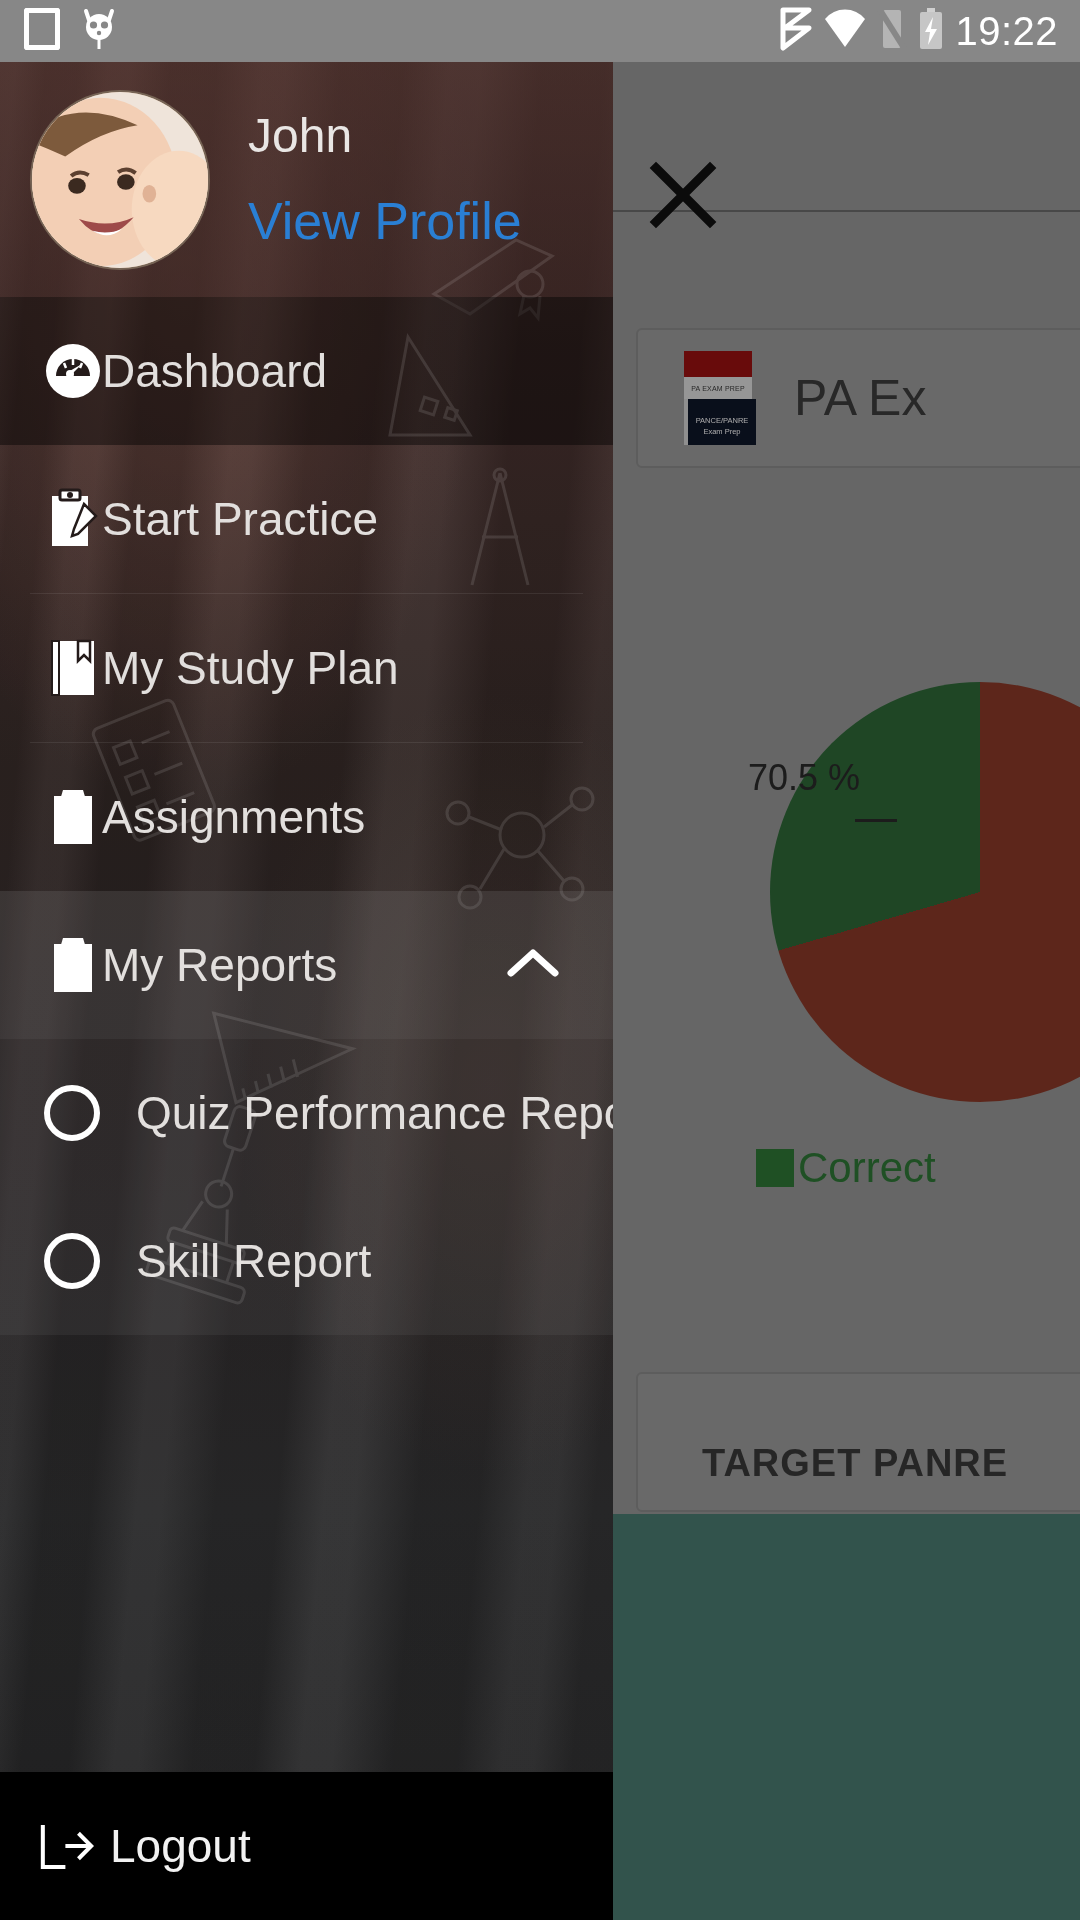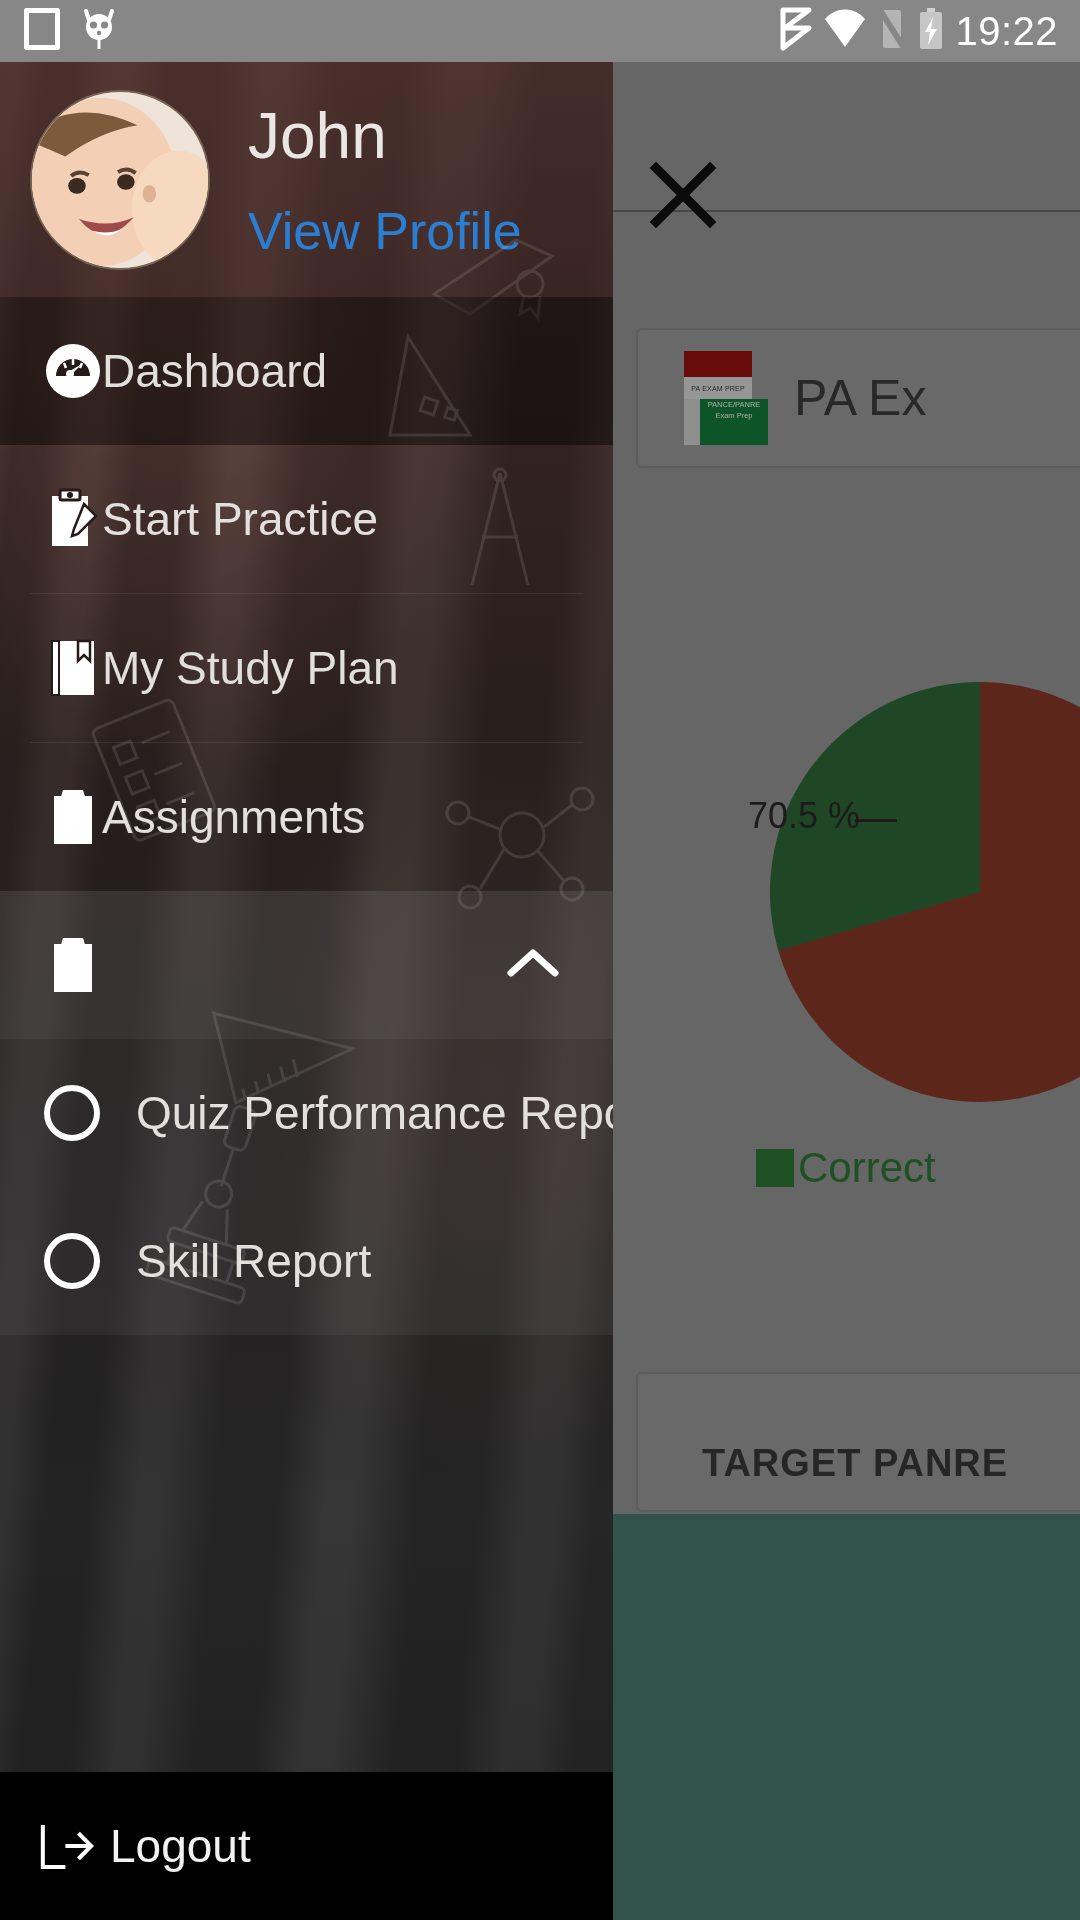--- a/index.html
+++ b/index.html
@@ -35,32 +35,32 @@
     display:flex; align-items:center; justify-content:center;
   }
   .card{
     position:absolute; background:#a0a0a0; border:2px solid #8d8d8d; border-radius:6px;
   }
   #examCard{ left:636px; top:266px; width:560px; height:140px; display:flex; align-items:center; padding-left:46px; gap:42px; }
   #examThumb{ width:68px; height:94px; position:relative; background:#d9d9d9; flex:none; }
   #examThumb .tbar-top{ position:absolute; left:0; top:0; width:100%; height:26px; background:#9e1212; }
   #examThumb .tbar-mid{ position:absolute; left:0; top:26px; width:100%; height:22px; background:#e4e4e4;
         font-size:7px; color:#3b3b3b; display:flex; align-items:center; justify-content:center; letter-spacing:.2px;}
-  #examThumb .tbar-bot{ position:absolute; left:16px; bottom:0; width:100%; height:46px; background:#15803d;
-        color:#fff; font-size:7.5px; line-height:11px; text-align:center; padding-top:0; }
+  #examThumb .tbar-bot{ position:absolute; left:4px; bottom:0; width:100%; height:46px; background:#0f172a;
+        color:#fff; font-size:7.5px; line-height:11px; text-align:center; padding-top:16px; }
   #examTitle{ font-size:50px; color:#3d3d3d; white-space:nowrap; }
 
   #chartCard{ left:636px; top:470px; width:560px; height:760px; background:#a0a0a0; border:2px solid #8d8d8d; border-radius:6px;}
   #pieWrap{ position:absolute; left:770px; top:620px; width:420px; height:420px; }
   .pie{
     width:420px;height:420px;border-radius:50%;
     background:conic-gradient(#8d3b2a 0deg 253.8deg, #2f6b39 253.8deg 360deg);
   }
   #pieLabel{
-    position:absolute; left:748px; top:733px; font-size:36px; color:#2b2b2b; white-space:nowrap;
+    position:absolute; left:748px; top:695px; font-size:36px; color:#2b2b2b; white-space:nowrap;
   }
   #pieLeader{ position:absolute; left:855px; top:757px; width:42px; height:3px; background:#2b2b2b; }
   #legendRow{ position:absolute; left:756px; top:1082px; display:flex; align-items:center; gap:4px; }
   #legendSwatch{ width:38px; height:38px; background:#2f7a38; }
   #legendText{ font-size:42px; color:#2f7a38; white-space:nowrap; }
 
   #targetCard{ left:636px; top:1310px; width:560px; height:140px; }
   #targetLabel{ position:absolute; left:702px; top:1380px; font-size:38px; font-weight:bold; color:#3b3b3b; letter-spacing:1px; white-space:nowrap; }
   #tealBar{ position:absolute; left:612px; top:1452px; width:468px; height:406px; background:#4d7f74; }
 
@@ -90,21 +90,21 @@
     position:relative; height:235px;
     display:flex; align-items:center; padding-left:30px; gap:38px;
     background:linear-gradient(180deg, rgba(74,46,42,0.55), rgba(58,36,34,0.55));
   }
   #avatar{
     width:180px; height:180px; border-radius:50%; flex:none; overflow:hidden;
     position:relative; background:#d8b79c; border:2px solid rgba(0,0,0,0.45);
   }
   .baby-face{ position:absolute; inset:0; }
   .hdr-text{ display:flex; flex-direction:column; gap:28px; }
-  #userName{ font-size:64px; color:#e9e6e4; }
+  #userName{ font-size:48px; color:#e9e6e4; }
   #viewProfile{ font-size:52px; color:#2a7fd4; }
 
   .nav-item{
     position:relative; height:148px; display:flex; align-items:center;
     padding-left:44px; 
   }
   .nav-item .lbl{ font-size:46px; color:#e2dfdd; white-space:nowrap; }
   .nav-item.active{ background:rgba(0,0,0,0.42); }
   .nav-item.section{ background:rgba(150,150,150,0.18); }
   .nav-sub{
@@ -328,20 +328,21 @@
         </svg>
       </div>
 
       <div class="nav-item section">
         <span class="ic">
           <svg width="58" height="62" viewBox="0 0 58 62">
             <rect x="10" y="10" width="38" height="48" fill="#fff"></rect>
             <path d="M19 4 H39 L42 14 H16 Z" fill="#fff"></path>
           </svg>
         </span>
+        <span class="lbl">My Reports</span>
         <span class="chev">
           <svg width="56" height="36" viewBox="0 0 56 36">
             <path d="M6 28 L28 8 L50 28" fill="none" stroke="#fff" stroke-width="7" stroke-linecap="round" stroke-linejoin="round"></path>
           </svg>
         </span>
         <svg class="deco" style="left:200px; top:86px;" width="170" height="140" viewBox="0 0 170 140">
           <g transform="rotate(-14 85 70)">
             <path d="M24 20 L150 88 L24 112 Z" fill="none" stroke="#fff" stroke-width="3"></path>
             <path d="M34 100 L34 110 M48 96 L48 108 M62 92 L62 106 M76 88 L76 104 M90 84 L90 102" stroke="#fff" stroke-width="3"></path>
           </g>

